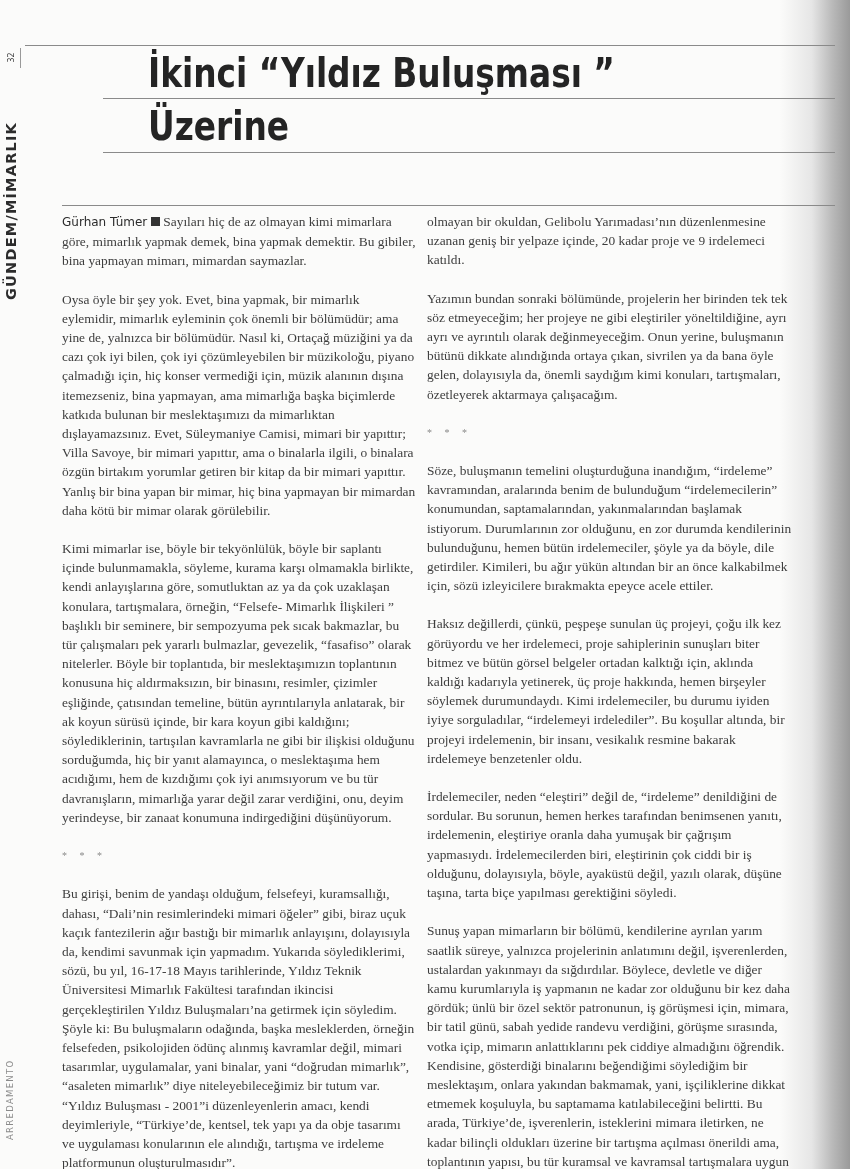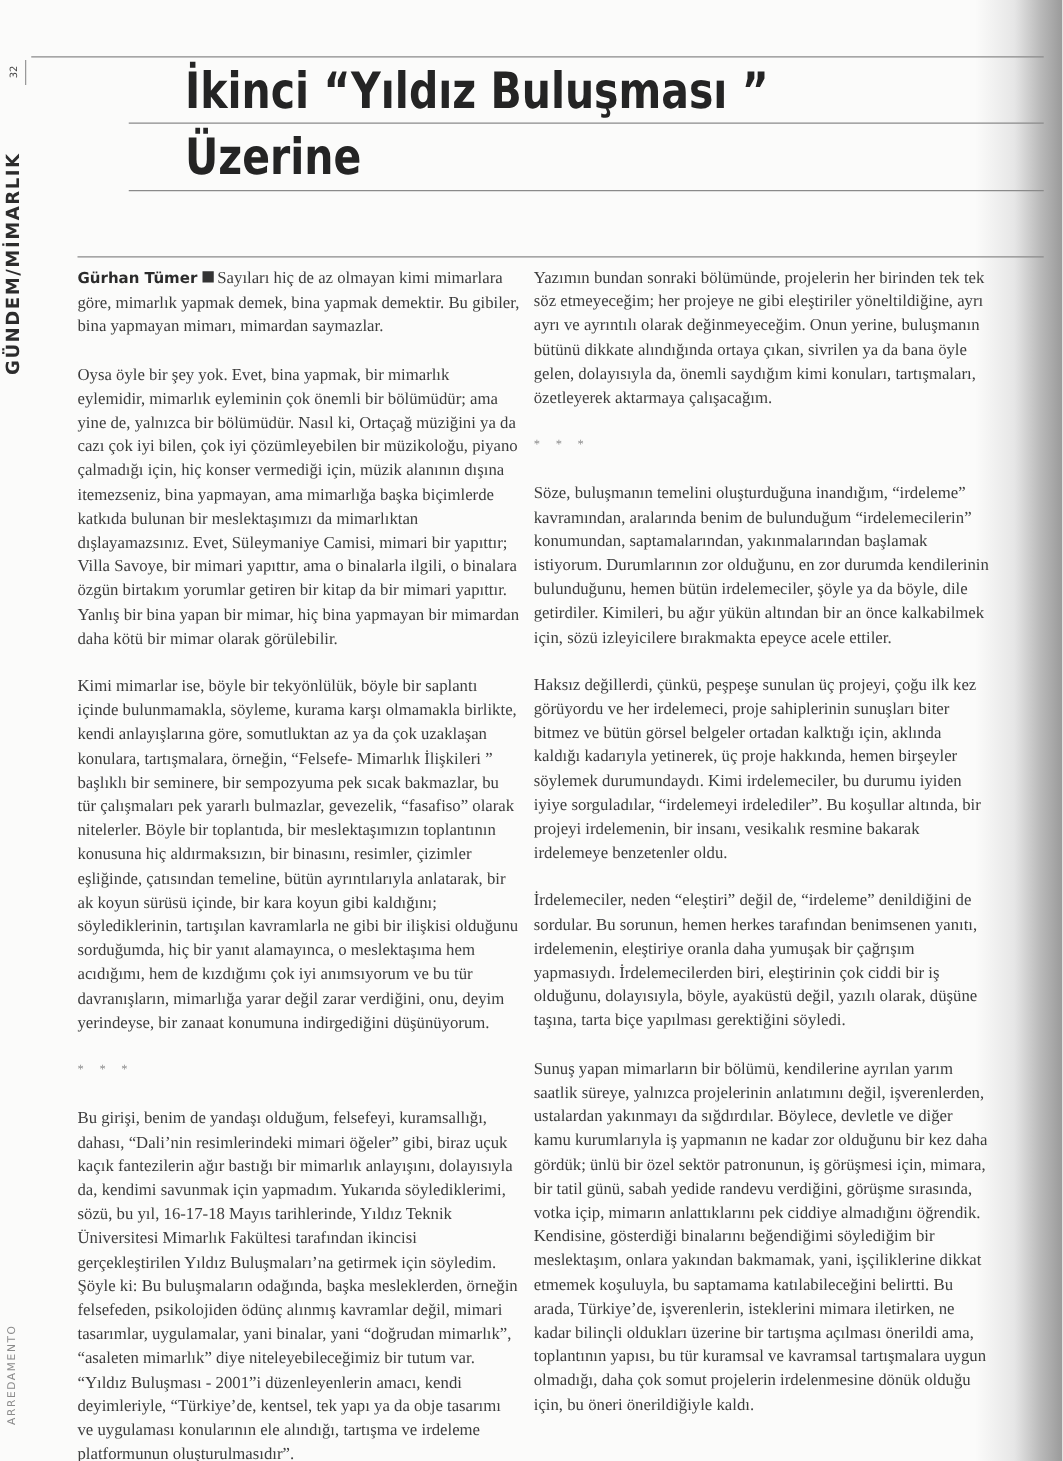--- a/index.html
+++ b/index.html
@@ -50,21 +50,21 @@
   .title.t2 { top:106px; }
 
   .col {
     position:absolute; top:212px;
     font-size:13.4px; line-height:19.2px; color:#3d3d3d;
   }
   .col.left { left:62px; width:354px; }
   .col.right { left:427px; width:365px; }
   .col p { margin:0 0 19px 0; }
   .col p.stars { letter-spacing:5px; font-size:10px; color:#888; margin-bottom:19px; }
-  .author { font-family:"DejaVu Sans",sans-serif; font-weight:bold; font-size:12px; color:#2b2b2b; }
+  .author { font-family:"DejaVu Sans",sans-serif; font-weight:normal; font-size:12px; color:#2b2b2b; }
   .bullet { display:inline-block; width:9px; height:9px; background:#333; margin:0 3px 0 4px; vertical-align:0px; }
 </style>
 </head>
 <body>
 
 <div class="gutter-shadow"></div>
 
 <div class="rule r1"></div>
 <div class="rule r2"></div>
 <div class="rule r3"></div>
@@ -83,19 +83,20 @@
     <span class="author">Gürhan Tümer</span><span class="bullet"></span><span>Sayıları hiç de az olmayan kimi mimarlara göre, mimarlık yapmak demek, bina yapmak demektir. Bu gibiler, bina yapmayan mimarı, mimardan saymazlar.</span>
   </p>
   <p>Oysa öyle bir şey yok. Evet, bina yapmak, bir mimarlık eylemidir, mimarlık eyleminin çok önemli bir bölümüdür; ama yine de, yalnızca bir bölümüdür. Nasıl ki, Ortaçağ müziğini ya da cazı çok iyi bilen, çok iyi çözümleyebilen bir müzikoloğu, piyano çalmadığı için, hiç konser vermediği için, müzik alanının dışına itemezseniz, bina yapmayan, ama mimarlığa başka biçimlerde katkıda bulunan bir meslektaşımızı da mimarlıktan dışlayamazsınız. Evet, Süleymaniye Camisi, mimari bir yapıttır; Villa Savoye, bir mimari yapıttır, ama o binalarla ilgili, o binalara özgün birtakım yorumlar getiren bir kitap da bir mimari yapıttır. Yanlış bir bina yapan bir mimar, hiç bina yapmayan bir mimardan daha kötü bir mimar olarak görülebilir.</p>
   <p>Kimi mimarlar ise, böyle bir tekyönlülük, böyle bir saplantı içinde bulunmamakla, söyleme, kurama karşı olmamakla birlikte, kendi anlayışlarına göre, somutluktan az ya da çok uzaklaşan konulara, tartışmalara, örneğin, “Felsefe- Mimarlık İlişkileri ” başlıklı bir seminere, bir sempozyuma pek sıcak bakmazlar, bu tür çalışmaları pek yararlı bulmazlar, gevezelik, “fasafiso” olarak nitelerler. Böyle bir toplantıda, bir meslektaşımızın toplantının konusuna hiç aldırmaksızın, bir binasını, resimler, çizimler eşliğinde, çatısından temeline, bütün ayrıntılarıyla anlatarak, bir ak koyun sürüsü içinde, bir kara koyun gibi kaldığını; söylediklerinin, tartışılan kavramlarla ne gibi bir ilişkisi olduğunu sorduğumda, hiç bir yanıt alamayınca, o meslektaşıma hem acıdığımı, hem de kızdığımı çok iyi anımsıyorum ve bu tür davranışların, mimarlığa yarar değil zarar verdiğini, onu, deyim yerindeyse, bir zanaat konumuna indirgediğini düşünüyorum.</p>
   <p class="stars">* * *</p>
   <p>Bu girişi, benim de yandaşı olduğum, felsefeyi, kuramsallığı, dahası, “Dali’nin resimlerindeki mimari öğeler” gibi, biraz uçuk kaçık fantezilerin ağır bastığı bir mimarlık anlayışını, dolayısıyla da, kendimi savunmak için yapmadım. Yukarıda söylediklerimi, sözü, bu yıl, 16-17-18 Mayıs tarihlerinde, Yıldız Teknik Üniversitesi Mimarlık Fakültesi tarafından ikincisi gerçekleştirilen Yıldız Buluşmaları’na getirmek için söyledim. Şöyle ki: Bu buluşmaların odağında, başka mesleklerden, örneğin felsefeden, psikolojiden ödünç alınmış kavramlar değil, mimari tasarımlar, uygulamalar, yani binalar, yani “doğrudan mimarlık”, “asaleten mimarlık” diye niteleyebileceğimiz bir tutum var. “Yıldız Buluşması - 2001”i düzenleyenlerin amacı, kendi deyimleriyle, “Türkiye’de, kentsel, tek yapı ya da obje tasarımı ve uygulaması konularının ele alındığı, tartışma ve irdeleme platformunun oluşturulmasıdır”.</p>
 
 </div>
 
 <div class="col right">
+  <p>olmayan bir okuldan, Gelibolu Yarımadası’nın düzenlenmesine uzanan geniş bir yelpaze içinde, 20 kadar proje ve 9 irdelemeci katıldı.</p>
   <p>Yazımın bundan sonraki bölümünde, projelerin her birinden tek tek söz etmeyeceğim; her projeye ne gibi eleştiriler yöneltildiğine, ayrı ayrı ve ayrıntılı olarak değinmeyeceğim. Onun yerine, buluşmanın bütünü dikkate alındığında ortaya çıkan, sivrilen ya da bana öyle gelen, dolayısıyla da, önemli saydığım kimi konuları, tartışmaları, özetleyerek aktarmaya çalışacağım.</p>
   <p class="stars">* * *</p>
   <p>Söze, buluşmanın temelini oluşturduğuna inandığım, “irdeleme” kavramından, aralarında benim de bulunduğum “irdelemecilerin” konumundan, saptamalarından, yakınmalarından başlamak istiyorum. Durumlarının zor olduğunu, en zor durumda kendilerinin bulunduğunu, hemen bütün irdelemeciler, şöyle ya da böyle, dile getirdiler. Kimileri, bu ağır yükün altından bir an önce kalkabilmek için, sözü izleyicilere bırakmakta epeyce acele ettiler.</p>
   <p>Haksız değillerdi, çünkü, peşpeşe sunulan üç projeyi, çoğu ilk kez görüyordu ve her irdelemeci, proje sahiplerinin sunuşları biter bitmez ve bütün görsel belgeler ortadan kalktığı için, aklında kaldığı kadarıyla yetinerek, üç proje hakkında, hemen birşeyler söylemek durumundaydı. Kimi irdelemeciler, bu durumu iyiden iyiye sorguladılar, “irdelemeyi irdelediler”. Bu koşullar altında, bir projeyi irdelemenin, bir insanı, vesikalık resmine bakarak irdelemeye benzetenler oldu.</p>
   <p>İrdelemeciler, neden “eleştiri” değil de, “irdeleme” denildiğini de sordular. Bu sorunun, hemen herkes tarafından benimsenen yanıtı, irdelemenin, eleştiriye oranla daha yumuşak bir çağrışım yapmasıydı. İrdelemecilerden biri, eleştirinin çok ciddi bir iş olduğunu, dolayısıyla, böyle, ayaküstü değil, yazılı olarak, düşüne taşına, tarta biçe yapılması gerektiğini söyledi.</p>
   <p>Sunuş yapan mimarların bir bölümü, kendilerine ayrılan yarım saatlik süreye, yalnızca projelerinin anlatımını değil, işverenlerden, ustalardan yakınmayı da sığdırdılar. Böylece, devletle ve diğer kamu kurumlarıyla iş yapmanın ne kadar zor olduğunu bir kez daha gördük; ünlü bir özel sektör patronunun, iş görüşmesi için, mimara, bir tatil günü, sabah yedide randevu verdiğini, görüşme sırasında, votka içip, mimarın anlattıklarını pek ciddiye almadığını öğrendik. Kendisine, gösterdiği binalarını beğendiğimi söylediğim bir meslektaşım, onlara yakından bakmamak, yani, işçiliklerine dikkat etmemek koşuluyla, bu saptamama katılabileceğini belirtti. Bu arada, Türkiye’de, işverenlerin, isteklerini mimara iletirken, ne kadar bilinçli oldukları üzerine bir tartışma açılması önerildi ama, toplantının yapısı, bu tür kuramsal ve kavramsal tartışmalara uygun olmadığı, daha çok somut projelerin irdelenmesine dönük olduğu için, bu öneri önerildiğiyle kaldı.</p>
 </div>
 
 </body></html>

